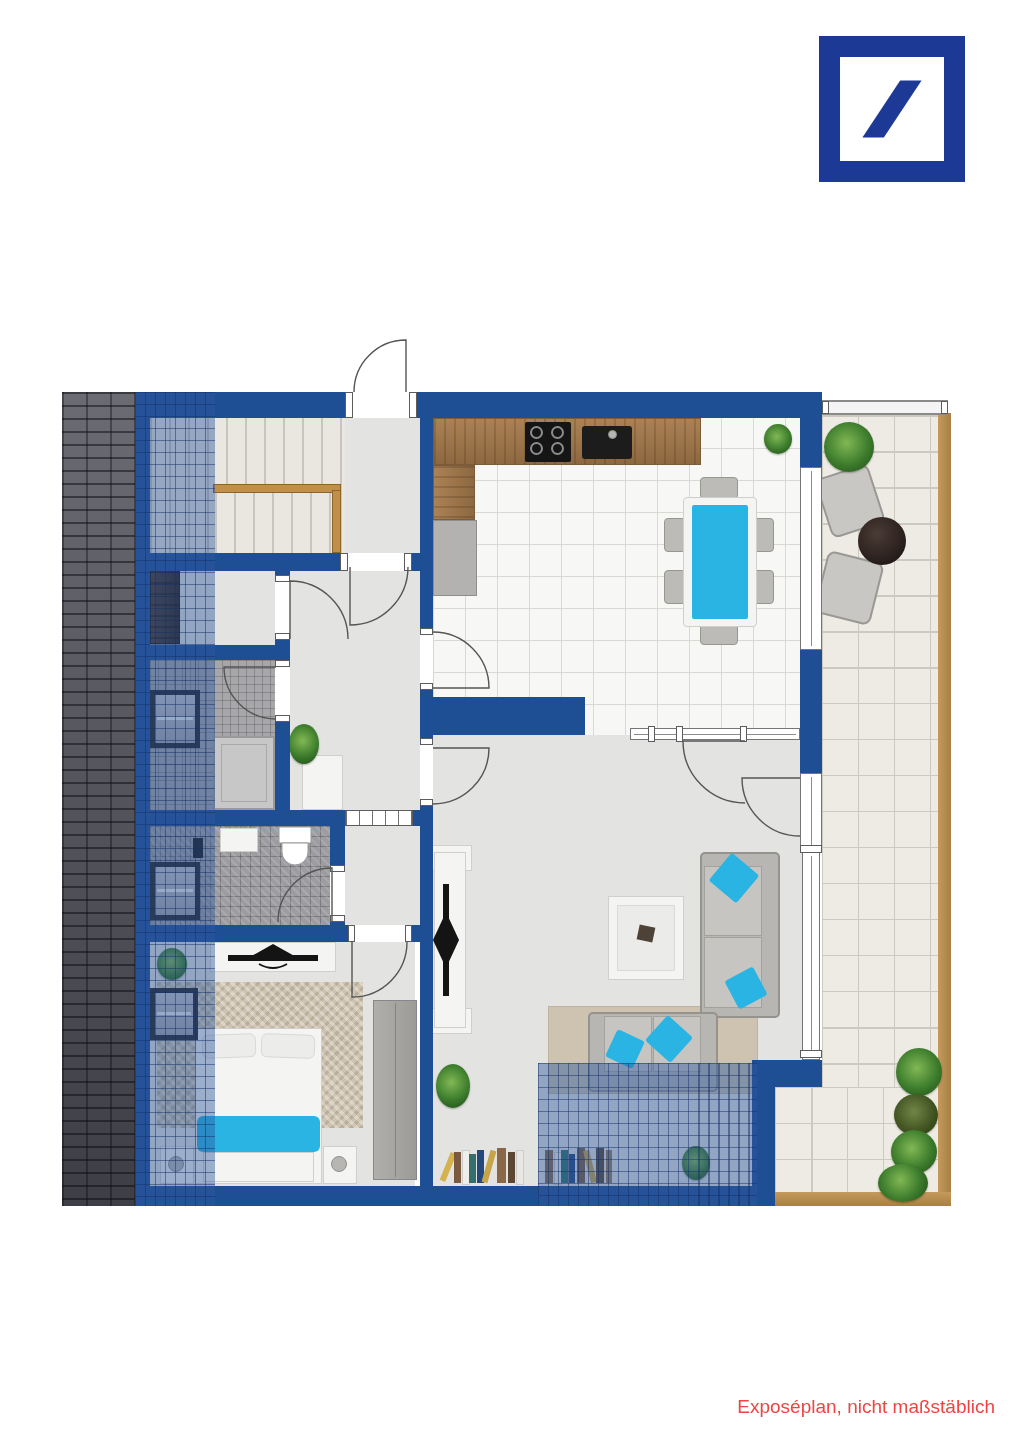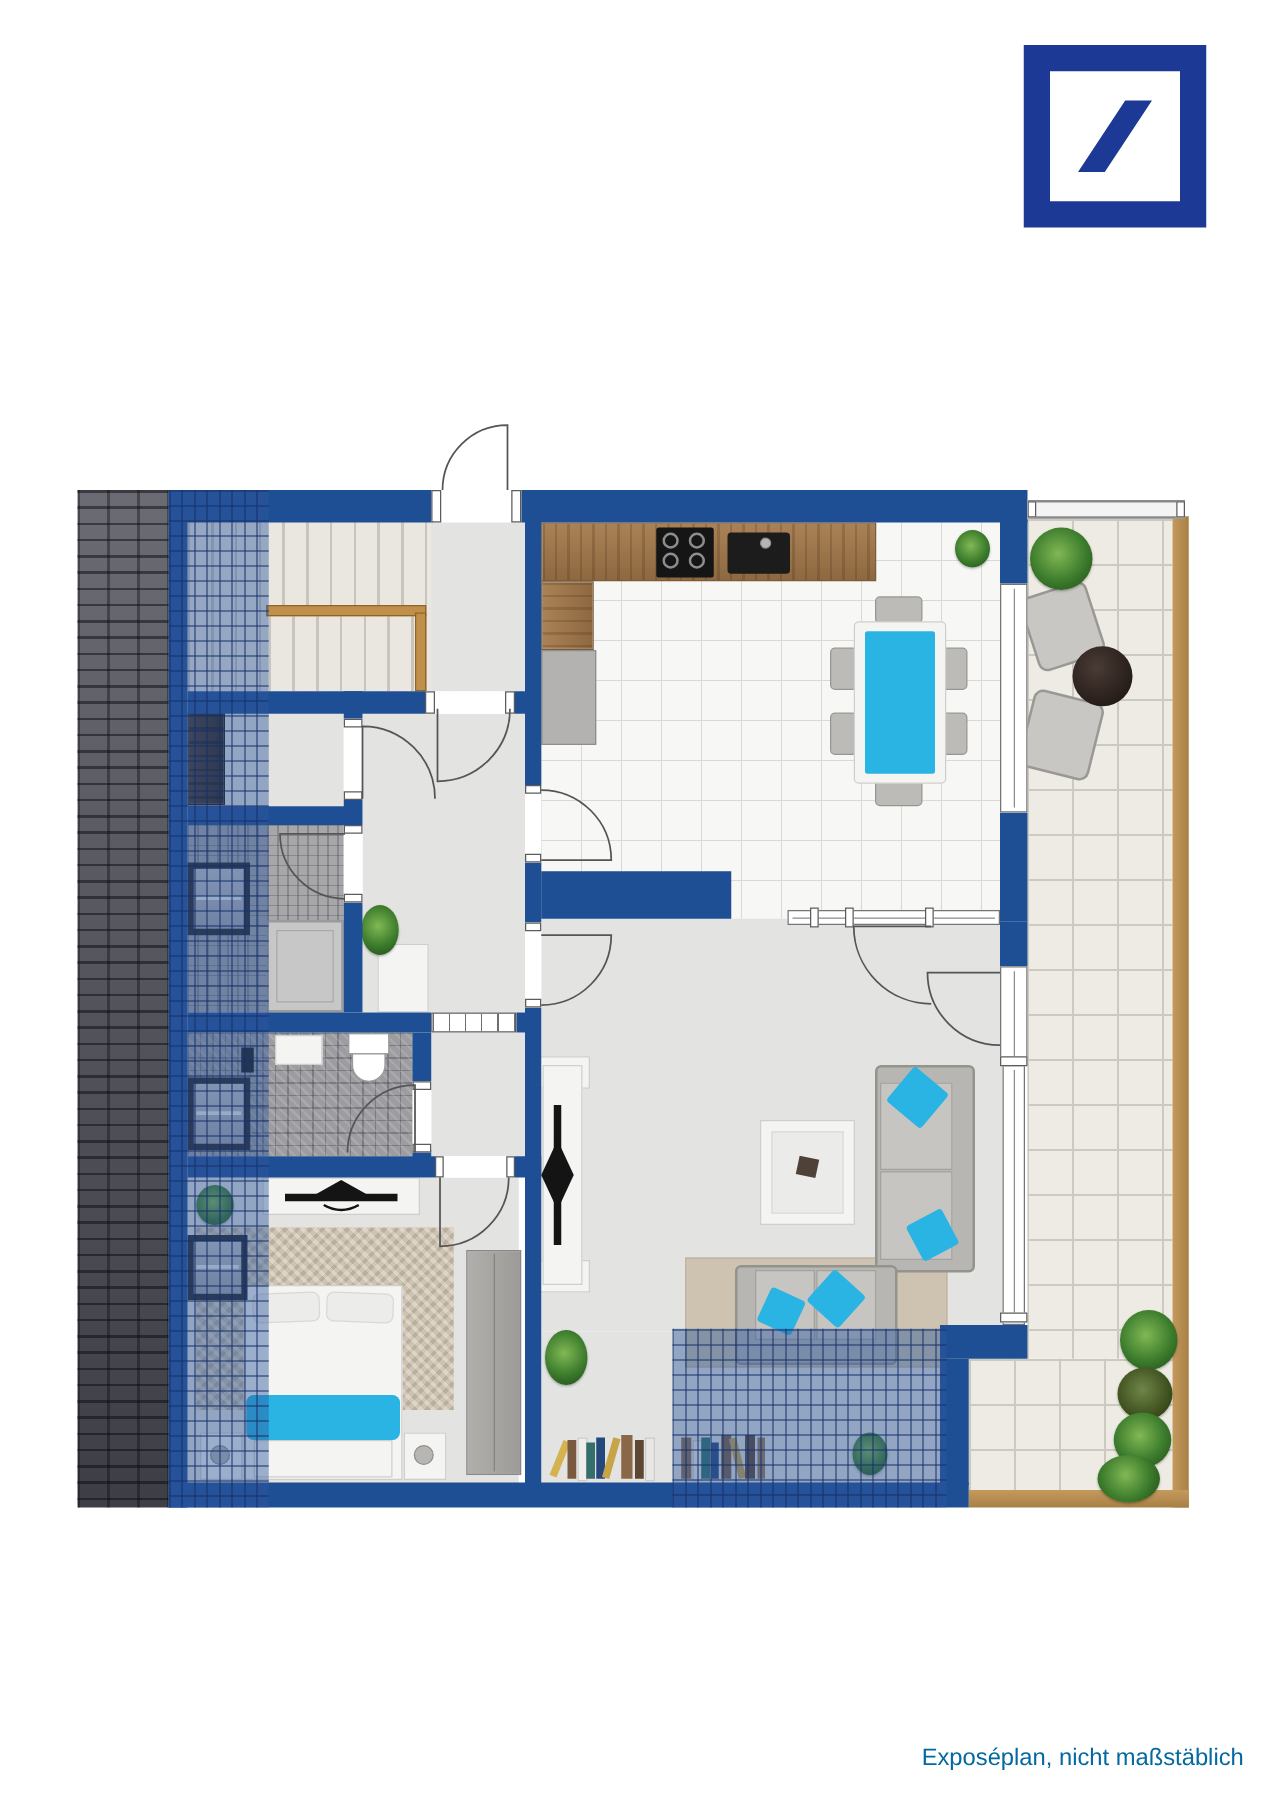--- a/index.html
+++ b/index.html
@@ -44,21 +44,21 @@
   .ksink{background:#1c1c1c;border-radius:3px;z-index:14;}
   .ward{background:linear-gradient(90deg,#b0afac,#9c9b98);border:1px solid #87868a;z-index:12;}
   .ward::after{content:"";position:absolute;top:2px;bottom:2px;left:50%;width:1px;background:#84837f;}
   .shower{background:#c7c7c8;border:2px solid #9a9a9c;z-index:13;}
   .shower::after{content:"";position:absolute;inset:6px;border:1px solid #a9a9ab;}
   .chair{background:#bcbbb8;border:1px solid #98978f;border-radius:4px;z-index:12;}
   .lamp{background:#b7b6b3;border:1px solid #908f8c;border-radius:50%;z-index:14;}
   .book{position:absolute;z-index:14;}
   svg.plansvg{position:absolute;left:0;top:0;z-index:28;pointer-events:none;}
   .logo-box{border:21px solid var(--logo-blue,#1c3996);background:#fff;z-index:70;display:flex;align-items:center;justify-content:center;}
-  .caption{z-index:70;color:#0369a1;font-size:19px;text-align:right;}
+  .caption{z-index:70;color:#ef4444;font-size:19px;text-align:right;}
 </style>
 </head>
 <body>
 
 <div class="abs roof" style="left:62px;top:392px;width:73px;height:814px"></div>
 
 <div class="abs stairs" style="left:150px;top:416px;width:270px;height:137px"></div>
 <div class="abs floor" style="left:345px;top:416px;width:75px;height:137px;z-index:7"></div>
 <div class="abs floor" style="left:150px;top:571px;width:125px;height:74px"></div>
 <div class="abs bath" style="left:150px;top:660px;width:125px;height:150px"></div>

